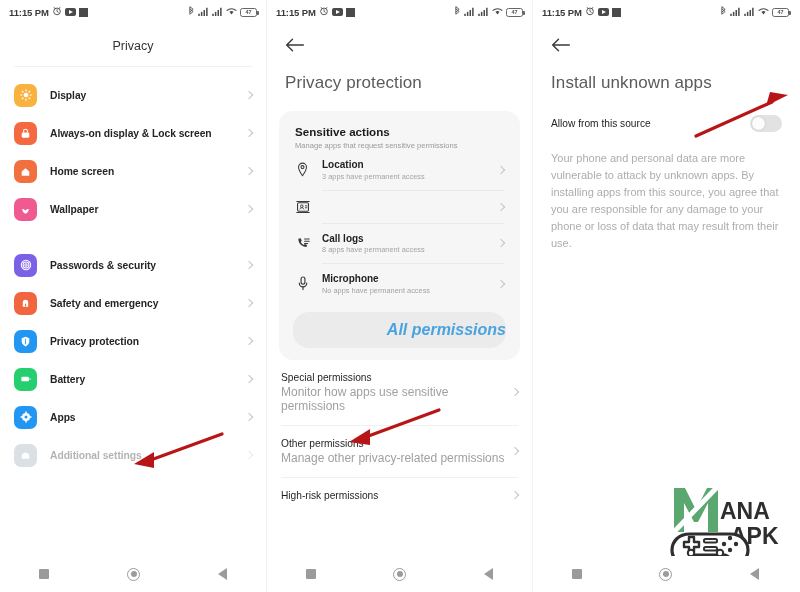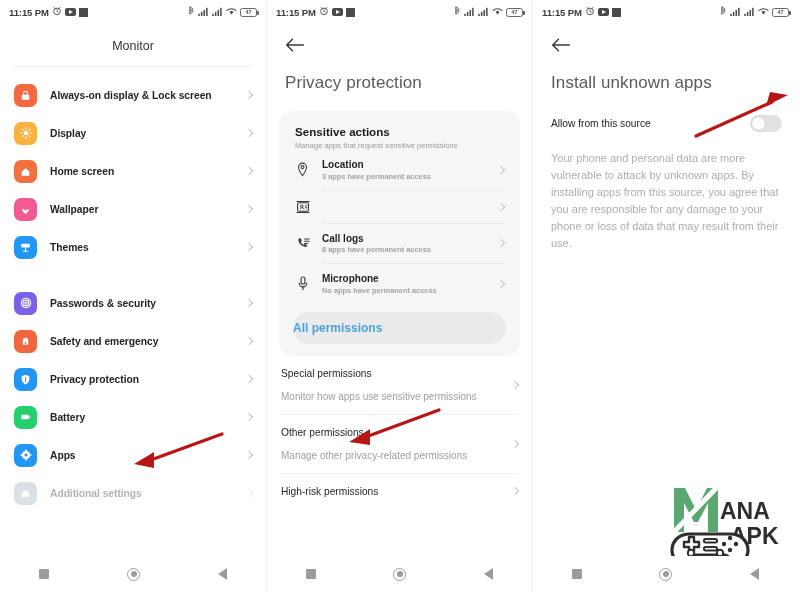--- a/index.html
+++ b/index.html
@@ -127,42 +127,43 @@
     display: flex; align-items: center;
     padding: 9px 16px 9px 16px;
   }
   .perm-ic {
     width: 15px; flex: 0 0 15px; margin-right: 12px;
     display: flex; align-items: center; justify-content: center;
     color: #3a3a3a;
   }
   .perm-txt { display: flex; flex-direction: column; }
   .perm-title { font-size: 10px; font-weight: bold; color: #1f1f1f; }
-  .perm-sub { font-size: 7.4px; color: #a3a3a3; margin-top: 1.5px; font-weight: bold; }
+  .perm-sub { font-size: 7.4px; color: #a3a3a3; margin-top: 1.5px; }
   .perm-line { height: 1px; background: #eaeaea; margin-left: 43px; margin-right: 16px; }
   .all-btn {
     margin: 8px 14px 0 14px;
     background: #ebebeb;
     border-radius: 16px;
-    text-align: left;
+    text-align: right;
     padding: 9px 0;
-    font-size: 12px;
+    font-size: 16px;
     font-weight: bold;
     color: #4aa3df;
     border: none;
     width: calc(100% - 28px);
     font-family: "Liberation Sans", sans-serif;
+    font-style: italic;
   }
 
   .sec-row {
     padding: 12px 14px 12px 14px;
     display: flex; align-items: center;
   }
   .sec-t { font-size: 10.2px; font-weight: normal; color: #1f1f1f; }
-  .sec-s { font-size: 10px; color: #a0a0a0; margin-top: 12px; }
+  .sec-s { font-size: 12px; color: #a0a0a0; margin-top: 2px; }
   .sec-line { height: 1px; background: #f0f0f0; margin: 0 14px; }
 
   
   .allow-row {
     display: flex; align-items: center;
     padding: 22px 16px 0 18px;
   }
   .allow-label { font-size: 10.2px; color: #232323; font-weight: normal; }
   .toggle {
     margin-left: auto;
@@ -265,49 +266,49 @@
               <path d="M8 10.5l-3-4a5 5 0 016 0z" fill="#4a4a4a"></path>
               <path d="M1.5 4.5a9.5 9.5 0 0113 0" fill="none" stroke="#4a4a4a" stroke-width="1.6" stroke-linecap="round"></path>
             </svg>
         </span>
         <span class="batt">
             <span>47</span>
           </span>
       </div>
     </div>
 
-    <div class="title-center">Monitor</div>
+    <div class="title-center">Privacy</div>
     <div class="hdr-divider"></div>
 
     <div class="list">
-
-      <div class="row">
-        <span class="ricon" style="background:#f4693f">
-          <svg width="13" height="13" viewBox="0 0 24 24">
-              <rect x="5" y="10" width="14" height="10" rx="2.5" fill="#fff"></rect>
-              <path d="M8.5 10V7.5a3.5 3.5 0 017 0V10" fill="none" stroke="#fff" stroke-width="2"></path>
-            </svg>
-        </span>
-        <span class="rlabel">Always-on display &amp; Lock screen</span>
-        <span class="chev"></span>
-      </div>
 
       <div class="row">
         <span class="ricon" style="background:#f9b23f">
           <svg width="14" height="14" viewBox="0 0 24 24">
               <circle cx="12" cy="12" r="4" fill="#fff"></circle>
               <g stroke="#fff" stroke-width="2" stroke-linecap="round">
                 <path d="M12 3v2M12 19v2M3 12h2M19 12h2M5.6 5.6l1.4 1.4M17 17l1.4 1.4M18.4 5.6L17 7M7 17l-1.4 1.4"></path>
               </g>
             </svg>
         </span>
         <span class="rlabel">Display</span>
         <span class="chev"></span>
       </div>
 
+      <div class="row">
+        <span class="ricon" style="background:#f4693f">
+          <svg width="13" height="13" viewBox="0 0 24 24">
+              <rect x="5" y="10" width="14" height="10" rx="2.5" fill="#fff"></rect>
+              <path d="M8.5 10V7.5a3.5 3.5 0 017 0V10" fill="none" stroke="#fff" stroke-width="2"></path>
+            </svg>
+        </span>
+        <span class="rlabel">Always-on display &amp; Lock screen</span>
+        <span class="chev"></span>
+      </div>
+
 
 
       <div class="row">
         <span class="ricon" style="background:#f2703f">
           <svg width="13" height="13" viewBox="0 0 24 24">
               <path d="M5 20v-8l7-6 7 6v8z" fill="#fff"></path>
             </svg>
         </span>
         <span class="rlabel">Home screen</span>
         <span class="chev"></span>
@@ -316,31 +317,20 @@
       <div class="row">
         <span class="ricon" style="background:#ef5a91">
           <svg width="13" height="13" viewBox="0 0 24 24">
               <path d="M12 20c-4-2-6-5-6-9 3 0 4.5 1 6 3 1.5-2 3-3 6-3 0 4-2 7-6 9z" fill="#fff"></path>
             </svg>
         </span>
         <span class="rlabel">Wallpaper</span>
         <span class="chev"></span>
       </div>
 
-      <div class="row">
-        <span class="ricon" style="background:#2196f3">
-          <svg width="13" height="13" viewBox="0 0 24 24">
-              <rect x="4" y="5" width="16" height="7" rx="1.5" fill="#fff"></rect>
-              <rect x="11" y="12" width="2" height="7" fill="#fff"></rect>
-              <rect x="7" y="18" width="10" height="2" rx="1" fill="#fff"></rect>
-            </svg>
-        </span>
-        <span class="rlabel">Themes</span>
-        <span class="chev"></span>
-      </div>
 
       <div class="group-gap"></div>
 
       <div class="row">
         <span class="ricon" style="background:#7b61e8">
           <svg width="14" height="14" viewBox="0 0 24 24">
               <g fill="none" stroke="#fff" stroke-width="1.8">
                 <circle cx="12" cy="12" r="2"></circle>
                 <circle cx="12" cy="12" r="5"></circle>
                 <circle cx="12" cy="12" r="8"></circle>

